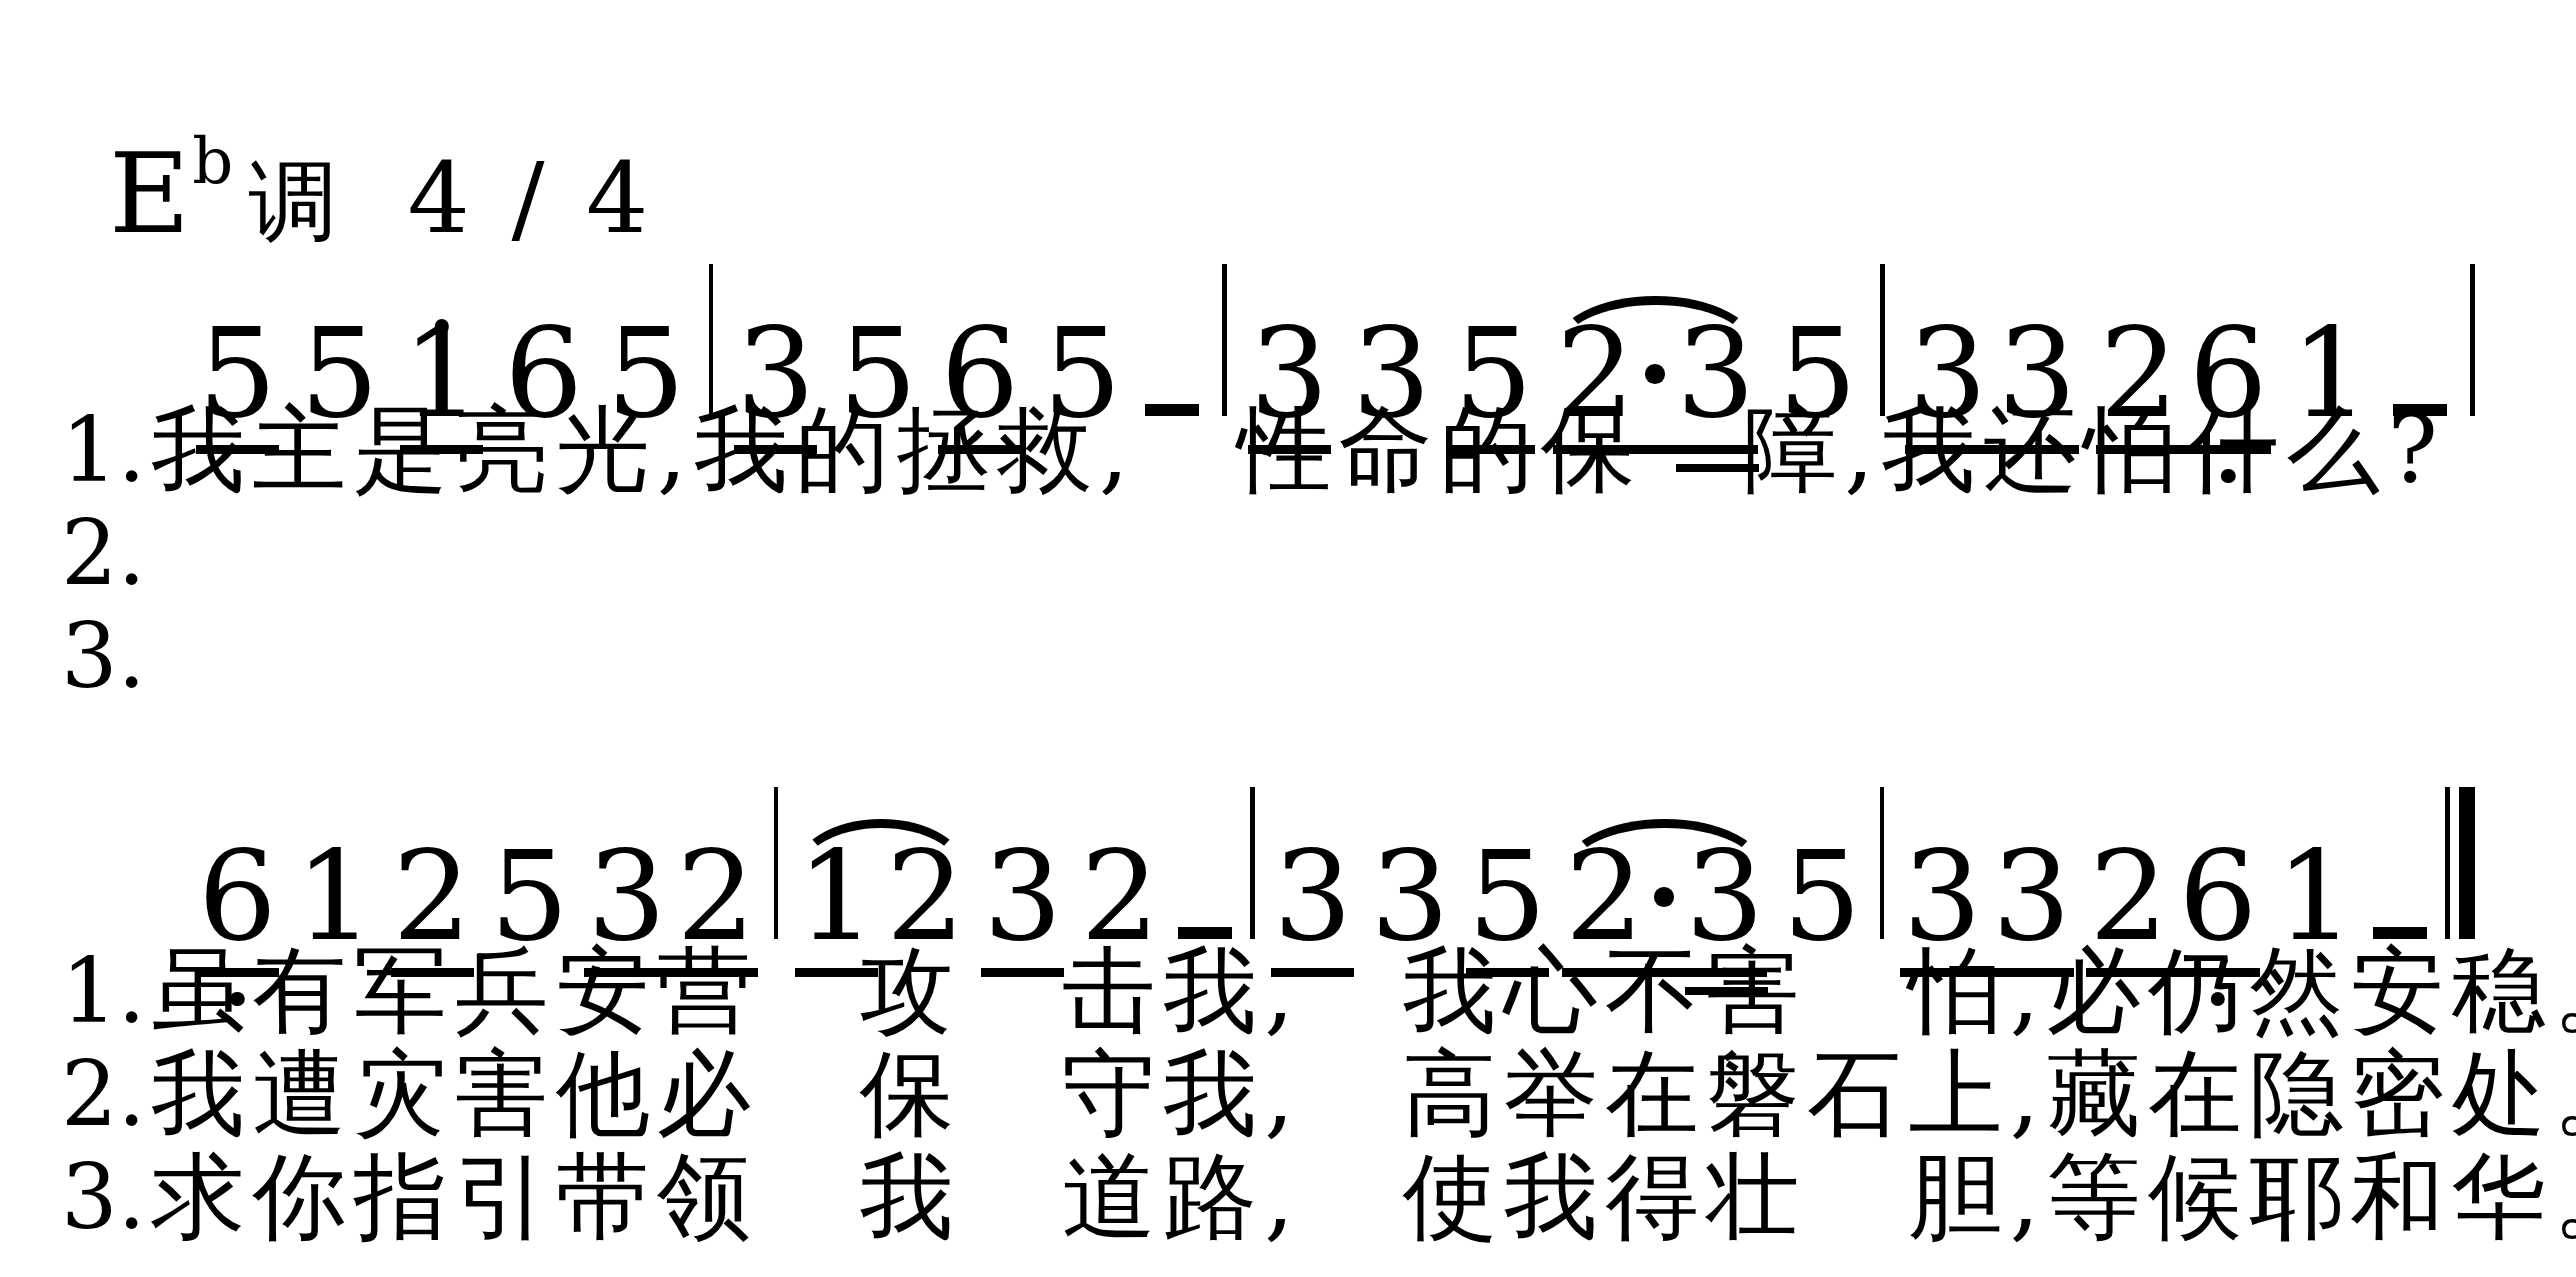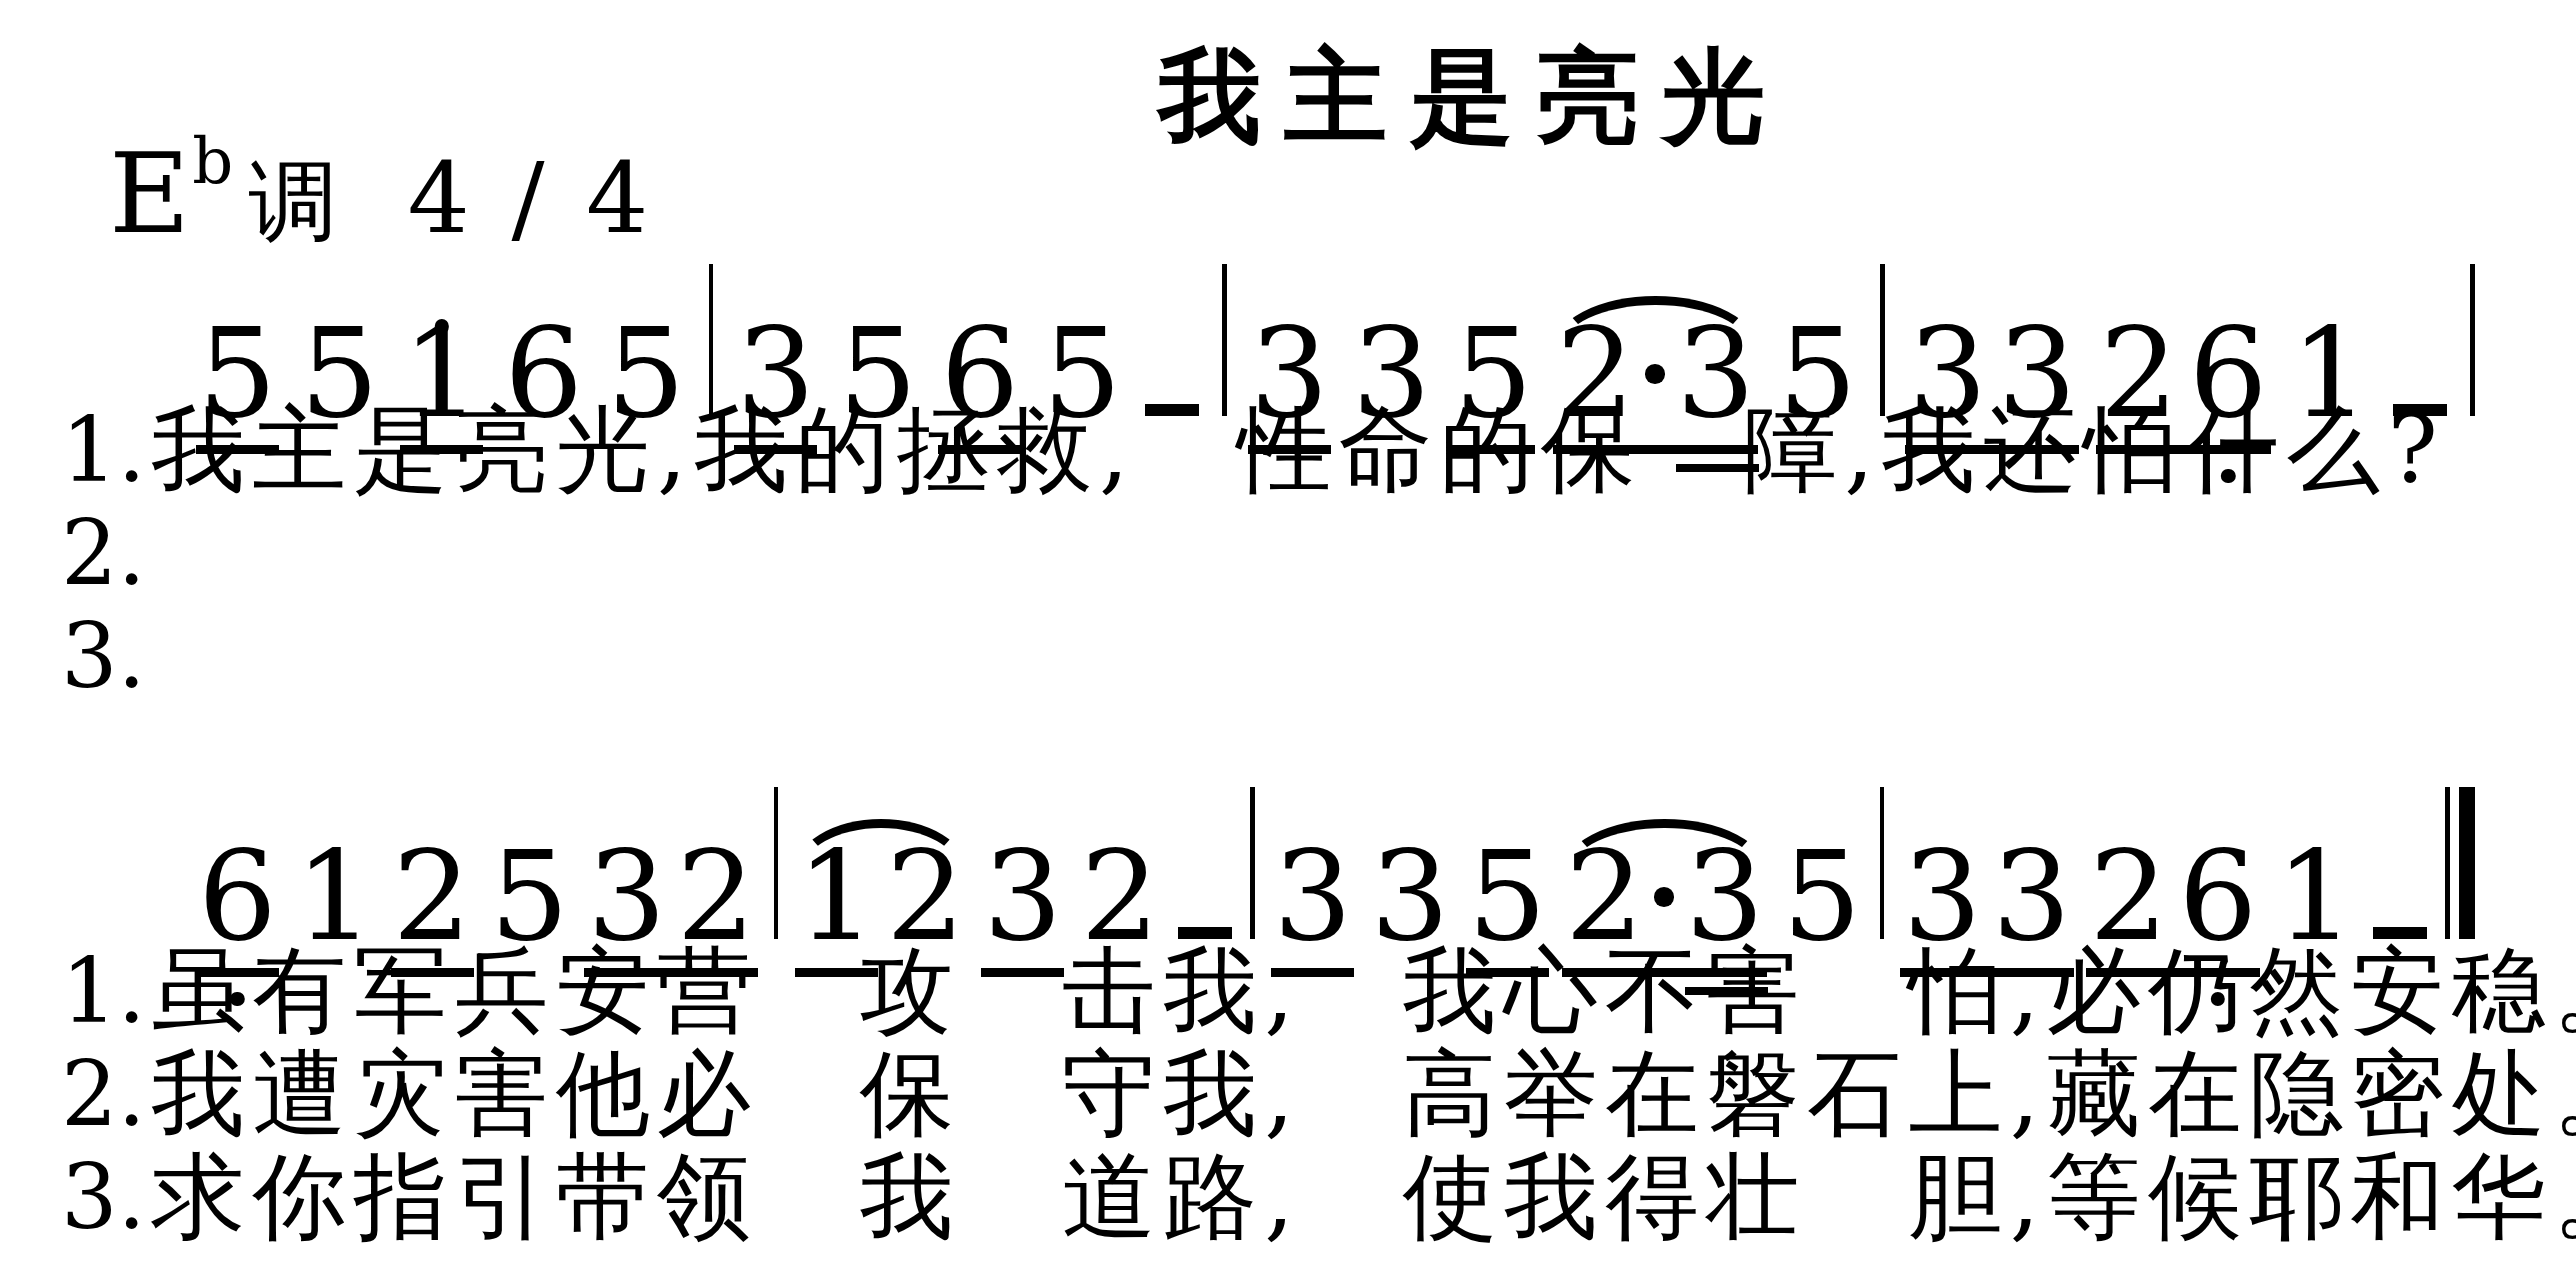--- a/index.html
+++ b/index.html
@@ -48,21 +48,20 @@
   #lblock-0{top:398px;}
   #lblock-1{top:939px;}
   .lyric-row{height:103px;display:flex;align-items:center;}
   .vnum{font-family:"DejaVu Serif",serif;font-size:89px;width:90px;flex:0 0 auto;}
   .ltext{font-family:"DejaVu Serif",serif;font-size:94px;letter-spacing:7.2px;line-height:1;}
 </style>
 </head>
 <body>
 
 <div class="sheet">
-  <div class="title">我主是亮光</div>
 
   <div class="keysig">
     <span class="kn">E</span>
     <span class="kb">b</span>
     <span class="kt">调</span>
     <span class="ts">4 / 4</span>
   </div>
 
   <div class="music-line" id="mline-0">
       <span class="note">5<i class="u1"></i></span>

